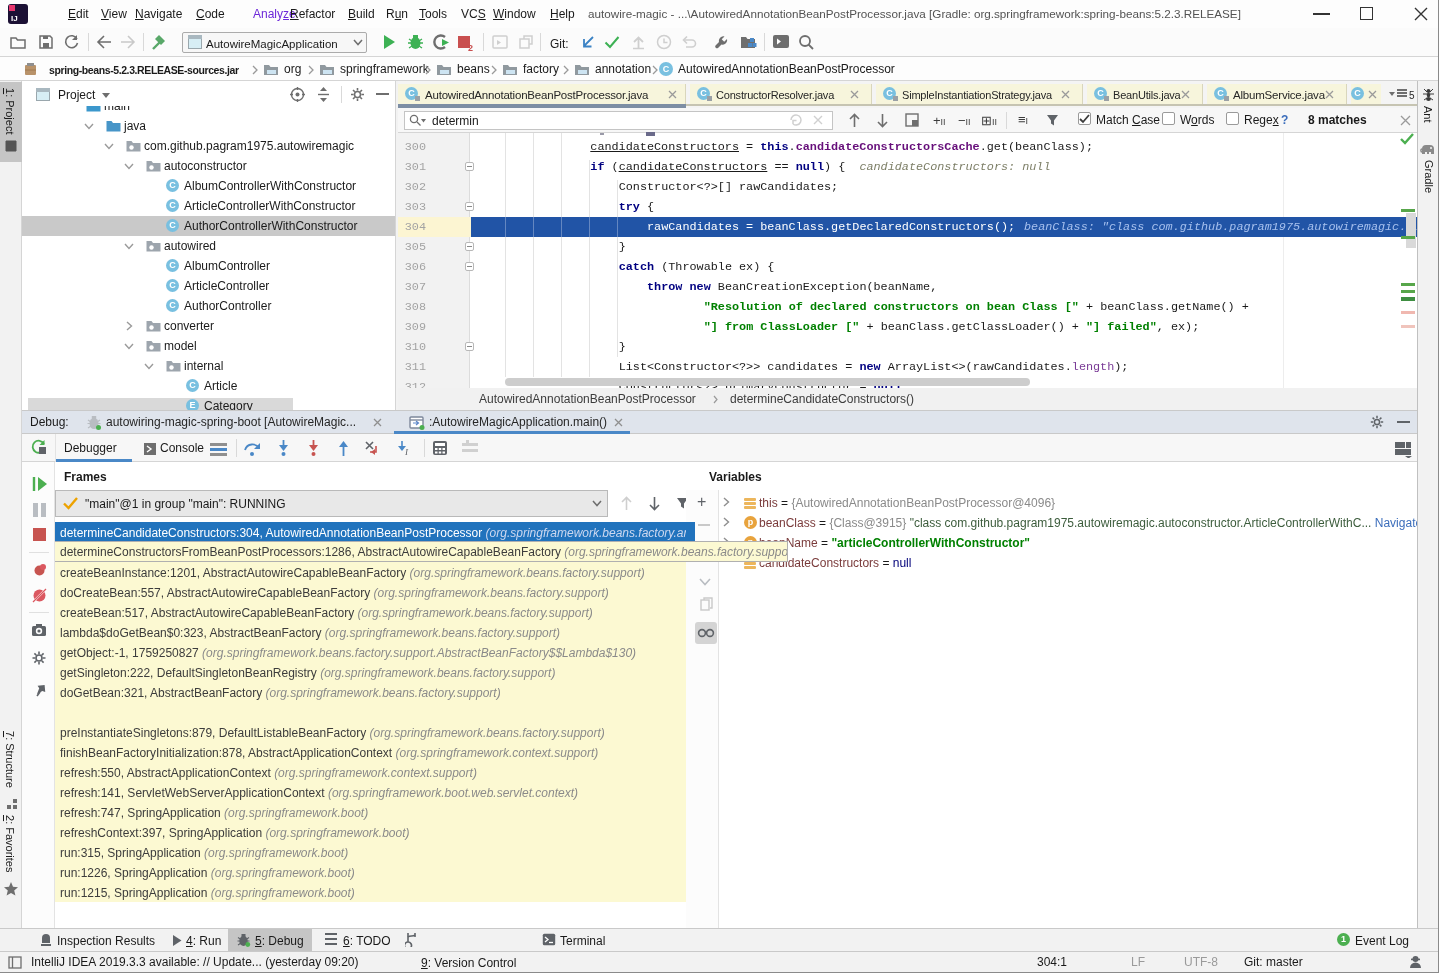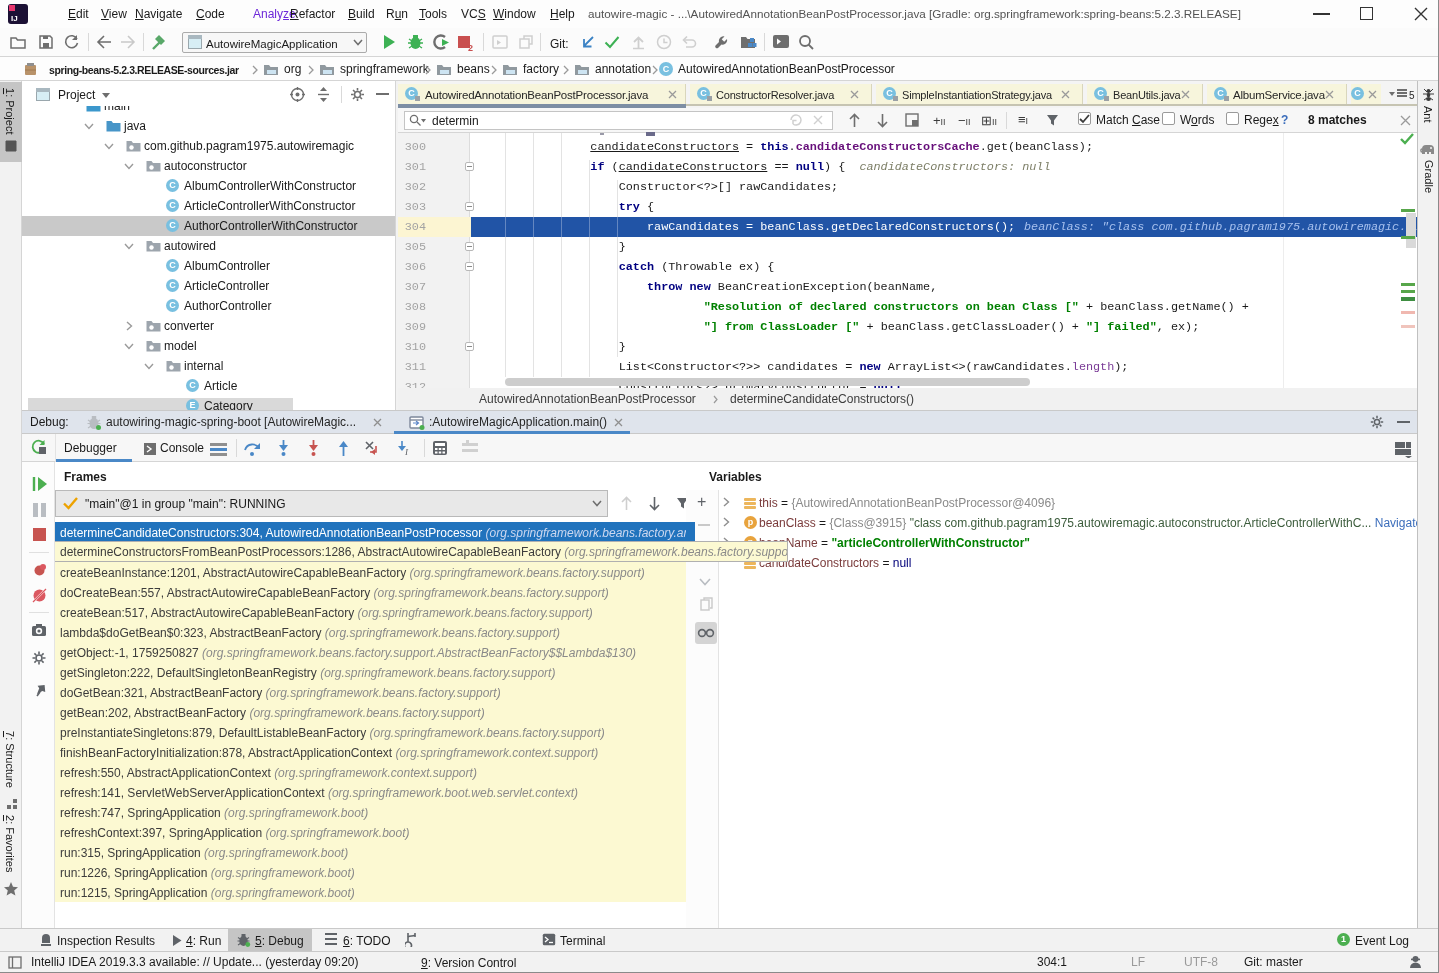--- a/index.html
+++ b/index.html
@@ -647,21 +647,20 @@
 <div class="ab" style="left:55px;top:522px;width:631px;height:406px;overflow:hidden;">
     <div class="ab" style="left:0;top:0px;width:631px;height:20px;background:#2173bd;"></div>
     <div class="ab row" style="left:5px;top:1px;height:20px;line-height:20px;color:#fff;">determineCandidateConstructors:304, AutowiredAnnotationBeanPostProcessor <span class="it" style="color:#cdd8f0;">(org.springframework.beans.factory.ann</span></div>
     <div class="ab row" style="left:5px;top:41px;height:20px;line-height:20px;color:#3c3c3c;">createBeanInstance:1201, AbstractAutowireCapableBeanFactory <span class="it" style="color:#8a8a8a;">(org.springframework.beans.factory.support)</span></div>
     <div class="ab row" style="left:5px;top:61px;height:20px;line-height:20px;color:#3c3c3c;">doCreateBean:557, AbstractAutowireCapableBeanFactory <span class="it" style="color:#8a8a8a;">(org.springframework.beans.factory.support)</span></div>
     <div class="ab row" style="left:5px;top:81px;height:20px;line-height:20px;color:#3c3c3c;">createBean:517, AbstractAutowireCapableBeanFactory <span class="it" style="color:#8a8a8a;">(org.springframework.beans.factory.support)</span></div>
     <div class="ab row" style="left:5px;top:101px;height:20px;line-height:20px;color:#3c3c3c;">lambda$doGetBean$0:323, AbstractBeanFactory <span class="it" style="color:#8a8a8a;">(org.springframework.beans.factory.support)</span></div>
     <div class="ab row" style="left:5px;top:121px;height:20px;line-height:20px;color:#3c3c3c;">getObject:-1, 1759250827 <span class="it" style="color:#8a8a8a;">(org.springframework.beans.factory.support.AbstractBeanFactory$$Lambda$130)</span></div>
     <div class="ab row" style="left:5px;top:141px;height:20px;line-height:20px;color:#3c3c3c;">getSingleton:222, DefaultSingletonBeanRegistry <span class="it" style="color:#8a8a8a;">(org.springframework.beans.factory.support)</span></div>
     <div class="ab row" style="left:5px;top:161px;height:20px;line-height:20px;color:#3c3c3c;">doGetBean:321, AbstractBeanFactory <span class="it" style="color:#8a8a8a;">(org.springframework.beans.factory.support)</span></div>
-    <div class="ab row" style="left:5px;top:181px;height:20px;line-height:20px;color:#3c3c3c;">getBean:202, AbstractBeanFactory <span class="it" style="color:#8a8a8a;">(org.springframework.beans.factory.support)</span></div>
     <div class="ab row" style="left:5px;top:201px;height:20px;line-height:20px;color:#3c3c3c;">preInstantiateSingletons:879, DefaultListableBeanFactory <span class="it" style="color:#8a8a8a;">(org.springframework.beans.factory.support)</span></div>
     <div class="ab row" style="left:5px;top:221px;height:20px;line-height:20px;color:#3c3c3c;">finishBeanFactoryInitialization:878, AbstractApplicationContext <span class="it" style="color:#8a8a8a;">(org.springframework.context.support)</span></div>
     <div class="ab row" style="left:5px;top:241px;height:20px;line-height:20px;color:#3c3c3c;">refresh:550, AbstractApplicationContext <span class="it" style="color:#8a8a8a;">(org.springframework.context.support)</span></div>
     <div class="ab row" style="left:5px;top:261px;height:20px;line-height:20px;color:#3c3c3c;">refresh:141, ServletWebServerApplicationContext <span class="it" style="color:#8a8a8a;">(org.springframework.boot.web.servlet.context)</span></div>
     <div class="ab row" style="left:5px;top:281px;height:20px;line-height:20px;color:#3c3c3c;">refresh:747, SpringApplication <span class="it" style="color:#8a8a8a;">(org.springframework.boot)</span></div>
     <div class="ab row" style="left:5px;top:301px;height:20px;line-height:20px;color:#3c3c3c;">refreshContext:397, SpringApplication <span class="it" style="color:#8a8a8a;">(org.springframework.boot)</span></div>
     <div class="ab row" style="left:5px;top:321px;height:20px;line-height:20px;color:#3c3c3c;">run:315, SpringApplication <span class="it" style="color:#8a8a8a;">(org.springframework.boot)</span></div>
     <div class="ab row" style="left:5px;top:341px;height:20px;line-height:20px;color:#3c3c3c;">run:1226, SpringApplication <span class="it" style="color:#8a8a8a;">(org.springframework.boot)</span></div>
     <div class="ab row" style="left:5px;top:361px;height:20px;line-height:20px;color:#3c3c3c;">run:1215, SpringApplication <span class="it" style="color:#8a8a8a;">(org.springframework.boot)</span></div>
   </div>

